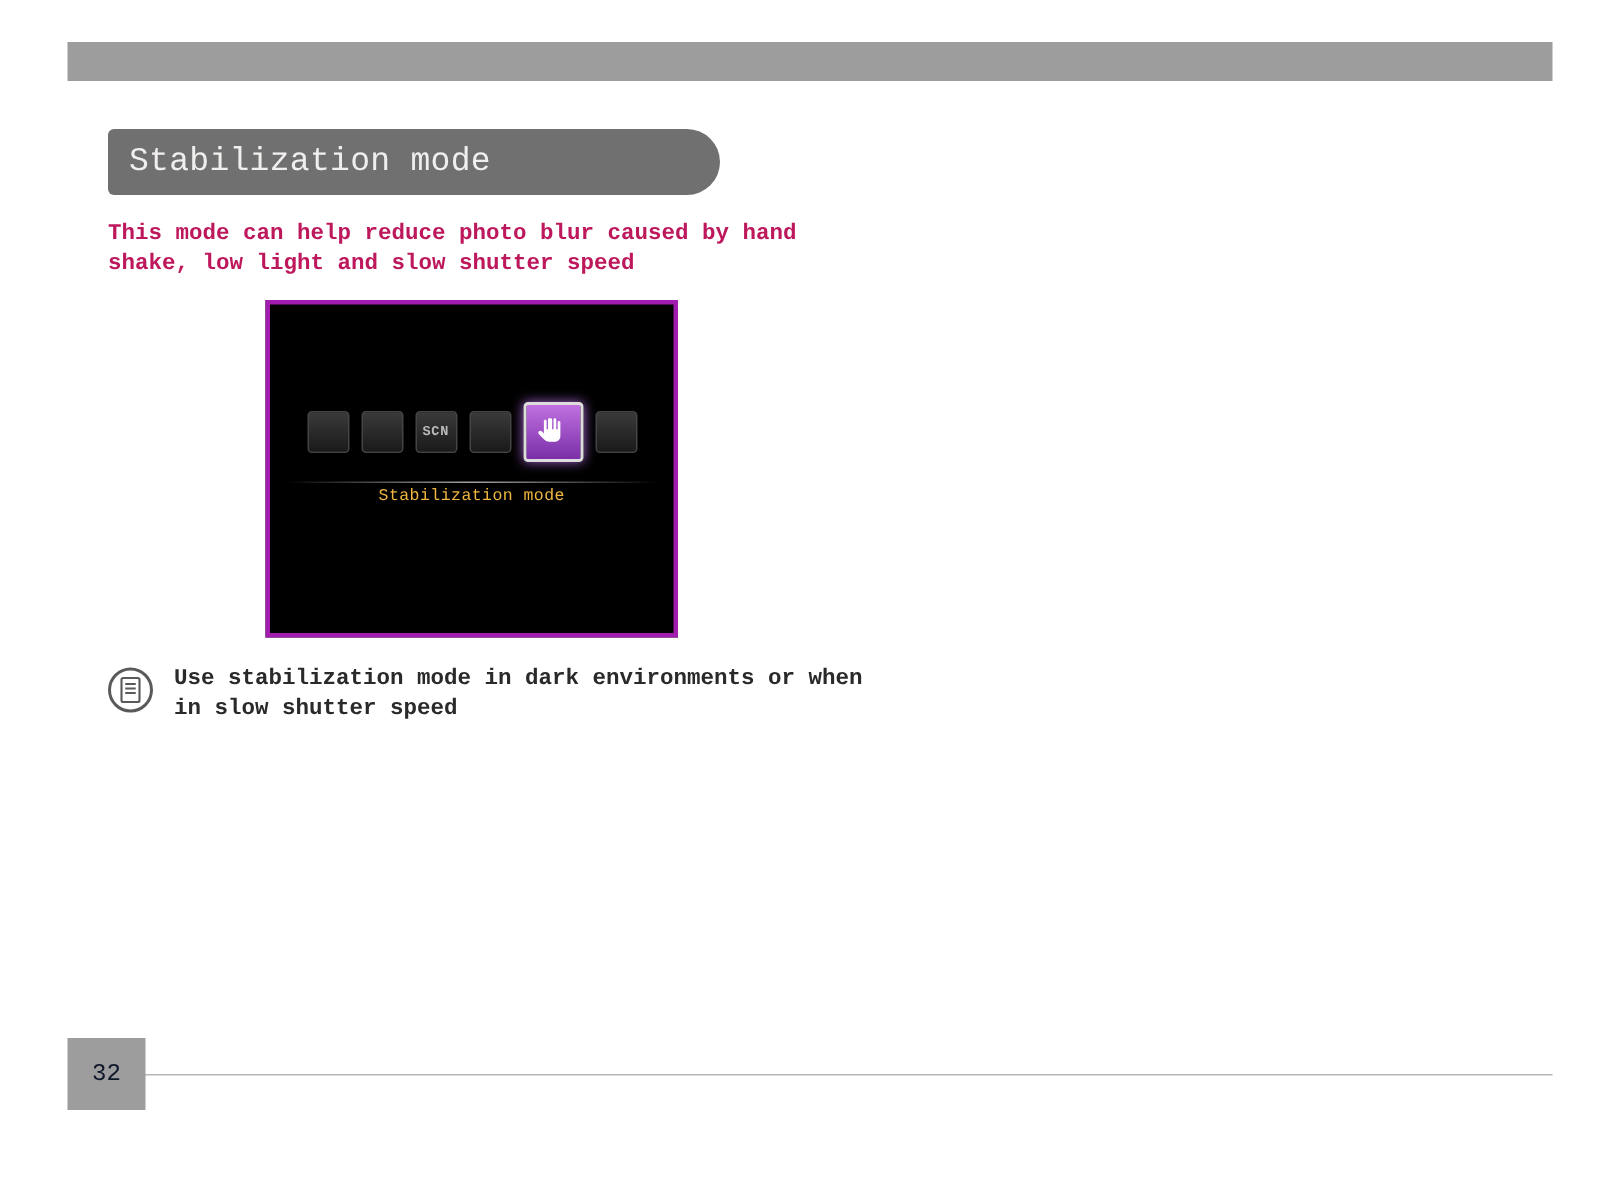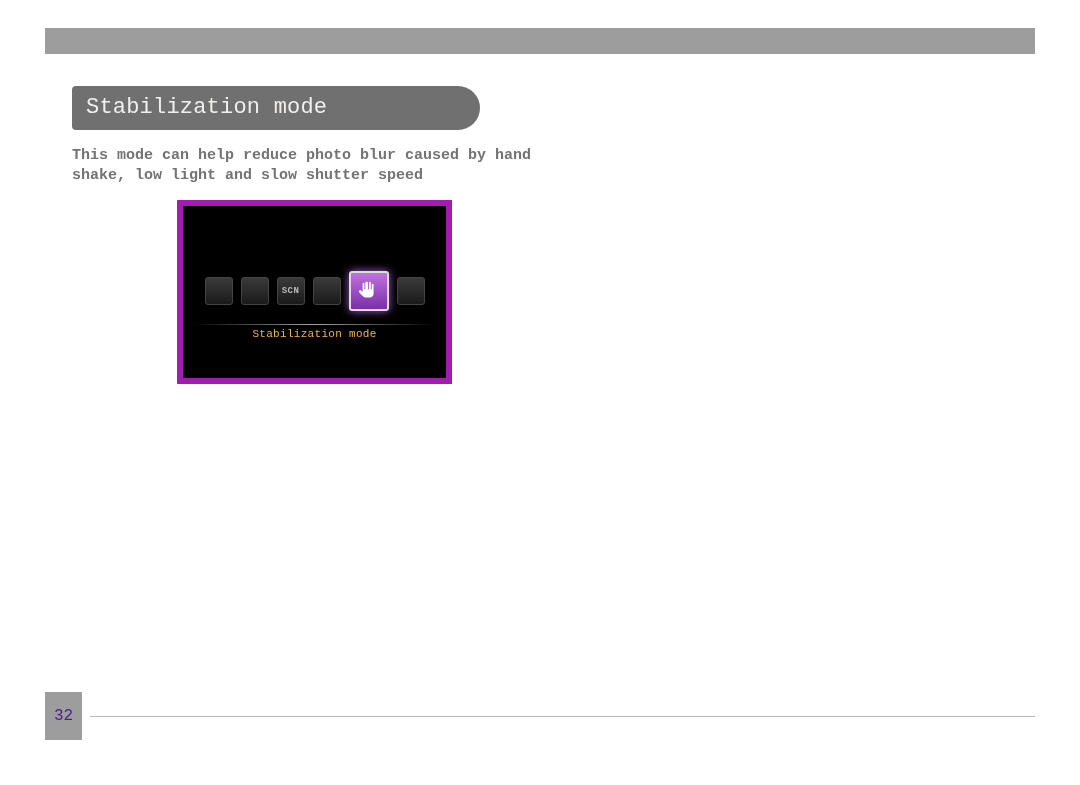--- a/index.html
+++ b/index.html
@@ -37,30 +37,30 @@
     letter-spacing: 0.2px;
   }
   .intro {
     position: absolute;
     left: 72px;
     top: 146px;
     width: 520px;
     font-size: 15px;
     font-weight: 600;
     line-height: 1.35;
-    color: #737373;
+    color: #be185d;
   }
   .screenshot {
     position: absolute;
     left: 177px;
     top: 200px;
     width: 275px;
-    height: 184px;
+    height: 225px;
     background: #000;
-    border: 6px solid #a21caf;
+    border: 3px solid #a21caf;
     overflow: hidden;
   }
   .screenshot .dial {
     position: absolute;
     left: 0; right: 0;
     top: 55px;
     height: 60px;
     display: flex;
     justify-content: center;
     align-items: center;
@@ -133,24 +133,24 @@
     left: 90px;
     right: 45px;
     top: 716px;
     height: 1px;
     background: #b8b8b8;
   }
   .page-number-box {
     position: absolute;
     left: 45px;
     top: 692px;
-    width: 37px;
+    width: 52px;
     height: 48px;
     background: #9d9d9d;
-    color: #4c1d95;
+    color: #0f172a;
     display: flex;
     align-items: center;
     justify-content: center;
     font-size: 16px;
     text-align: right;
   }
 </style>
 </head>
 <body>
 
@@ -172,18 +172,29 @@
         <svg viewBox="0 0 24 24">
           <path fill="#fff" d="M9 2c-.6 0-1 .4-1 1v7H7V4c0-.6-.4-1-1-1s-1 .4-1 1v9l-1.5-1.5c-.6-.6-1.5-.6-2.1 0-.6.6-.6 1.5 0 2.1l4 4C6.3 18.5 7.6 19 9 19h4c2.2 0 4-1.8 4-4V5c0-.6-.4-1-1-1s-1 .4-1 1v5h-1V3c0-.6-.4-1-1-1s-1 .4-1 1v7h-1V3c0-.6-.4-1-1-1z"></path>
         </svg>
       </div>
       <div class="mode-icon"></div>
     </div>
     <div class="rule"></div>
     <div class="label">Stabilization mode</div>
   </div>
 
+  <div class="note note1">
+    <div class="icon">
+      <svg viewBox="0 0 16 18">
+        <rect x="2" y="1" width="12" height="16" rx="1.2" fill="none" stroke="#5a5a5a" stroke-width="1.4"></rect>
+        <line x1="4.5" y1="5" x2="11.5" y2="5" stroke="#5a5a5a" stroke-width="1.2"></line>
+        <line x1="4.5" y1="8" x2="11.5" y2="8" stroke="#5a5a5a" stroke-width="1.2"></line>
+        <line x1="4.5" y1="11" x2="11.5" y2="11" stroke="#5a5a5a" stroke-width="1.2"></line>
+      </svg>
+    </div>
+    <div class="txt">Use stabilization mode in dark environments or when in slow shutter speed</div>
+  </div>
 
 
   <div class="footer-line"></div>
   <div class="page-number-box">32</div>
 
 </div>
 
 </body></html>

